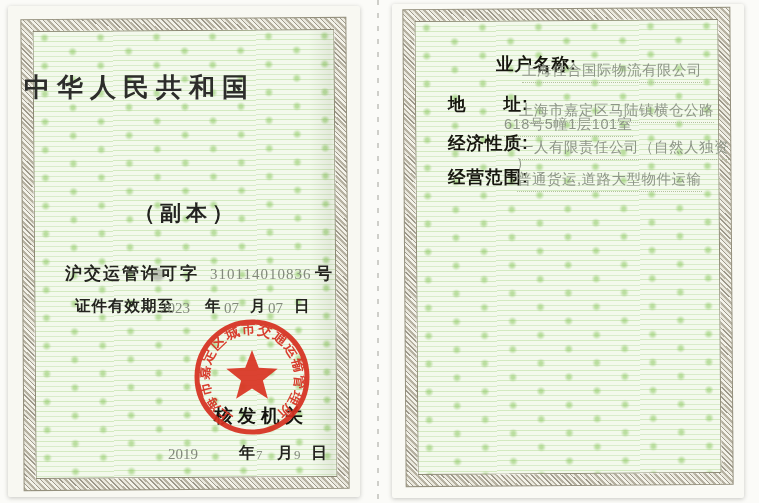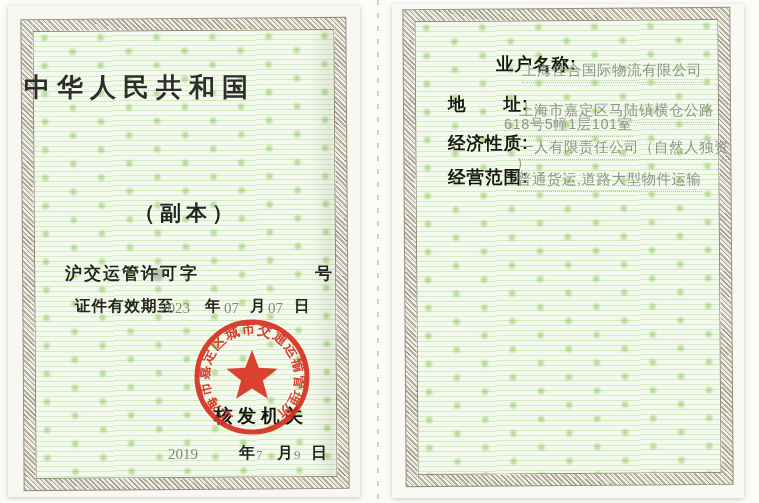--- a/index.html
+++ b/index.html
@@ -57,20 +57,21 @@
     <div class="panel panel-left">
       <div class="gutter-shadow"></div>
     </div>
 
     <div class="t country">中华人民共和国</div>
     <div class="t subtitle">（副本）</div>
 
     <div class="t ink" style="left:57px;top:256px;font-size:17px;letter-spacing:2px;">沪交运管许可</div>
     <div class="blot" style="left:142px;top:262px;"></div>
     <div class="t ink" style="left:172px;top:256px;font-size:17px;">字</div>
+    <div class="t typed" style="left:202px;top:260px;font-size:15px;letter-spacing:1px;">310114010836</div>
     <div class="t ink" style="left:307px;top:256px;font-size:17px;">号</div>
 
     <div class="t ink" style="left:67px;top:290px;font-size:15.5px;letter-spacing:1px;">证件有效期至</div>
     <div class="t typed" style="left:152px;top:294px;font-size:15px;">2023</div>
     <div class="t ink" style="left:197px;top:290px;font-size:15.5px;">年</div>
     <div class="t typed" style="left:216px;top:294px;font-size:15px;">07</div>
     <div class="t ink" style="left:242px;top:290px;font-size:15.5px;">月</div>
     <div class="t typed" style="left:260px;top:294px;font-size:15px;">07</div>
     <div class="t ink" style="left:286px;top:290px;font-size:15.5px;">日</div>
 

